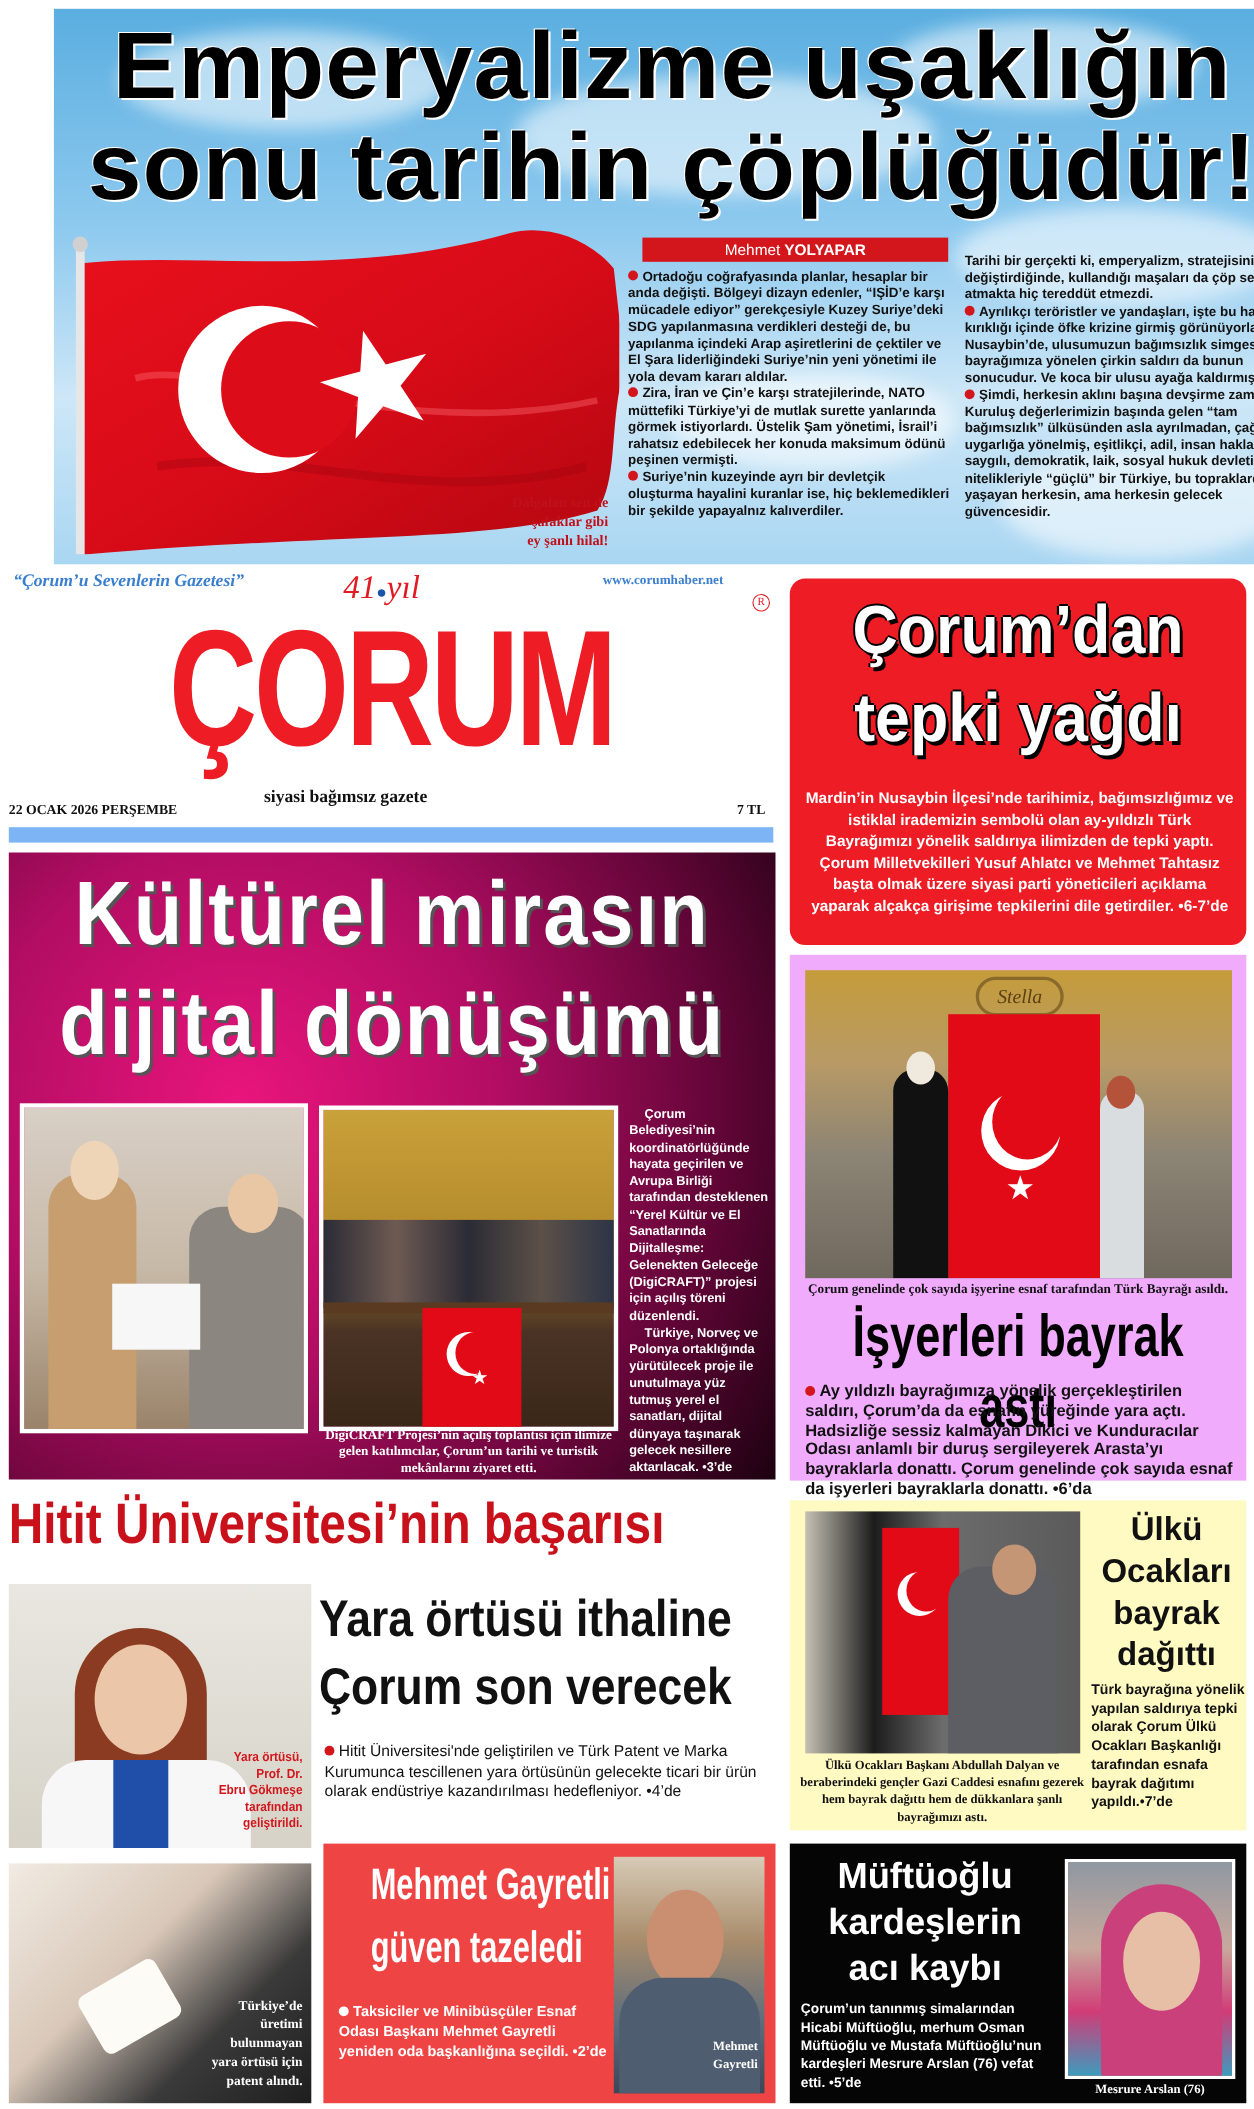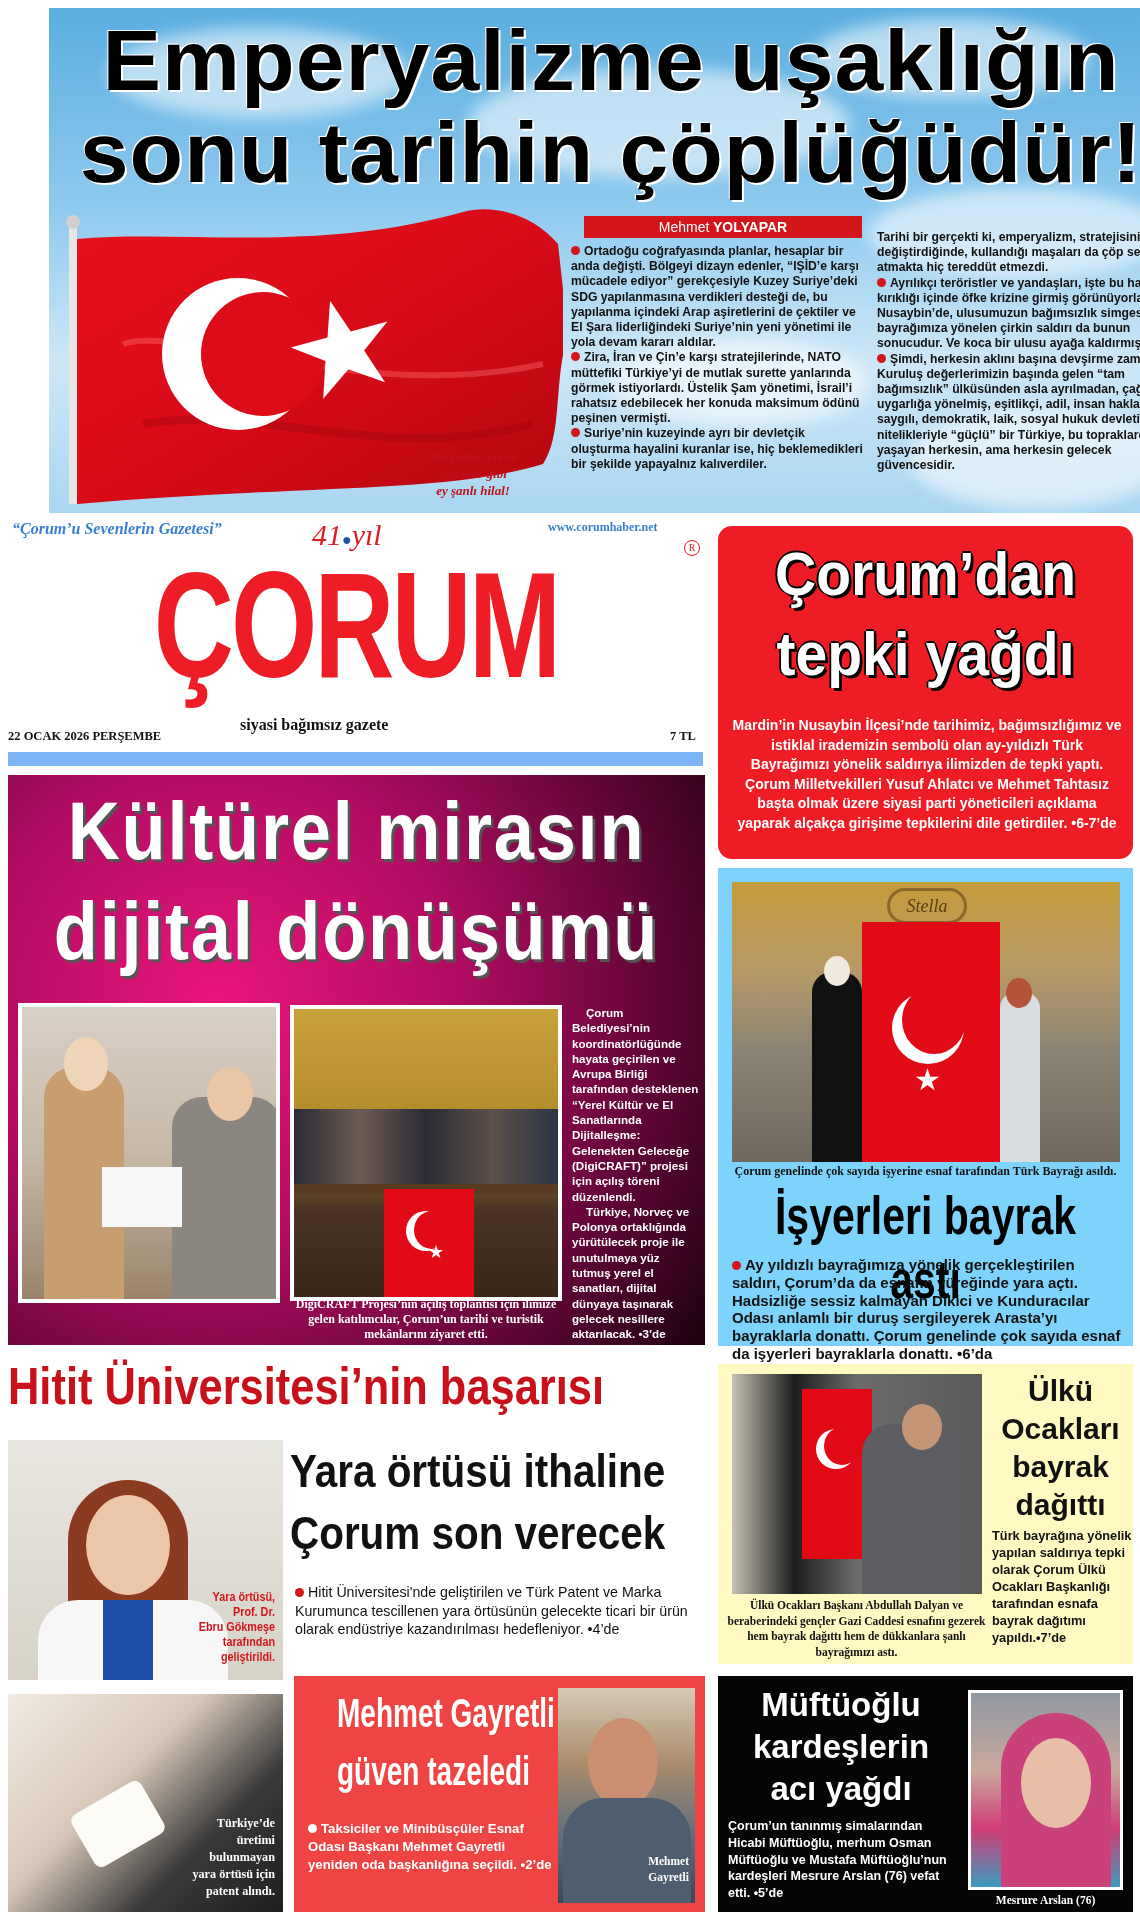--- a/index.html
+++ b/index.html
@@ -4,21 +4,21 @@
 <style>
   * { box-sizing: border-box; margin: 0; padding: 0; }
   body { width: 1140px; height: 1917px; background: #fff; font-family: "Liberation Sans", sans-serif; position: relative; overflow: hidden; color: #111; }
   .abs { position: absolute; }
 
   
   #top-banner { left: 8px; top: 8px; width: 1124px; height: 505px; background: linear-gradient(180deg, #5aaee0 0%, #8fcaef 40%, #cde7f7 70%, #a9d6f2 100%); overflow: hidden; margin-left: 41px; }
   .cloud { position: absolute; background: rgba(255,255,255,0.55); border-radius: 50%; filter: blur(8px); }
   #main-headline { position: absolute; left: 0; top: 6px; width: 1124px; text-align: center; font-family: "Liberation Sans", sans-serif; font-weight: 900; font-size: 86px; line-height: 92px; letter-spacing: 1px; color: #000; text-shadow: 2px 2px 0 #fff, -1px -1px 0 #fff; transform: scaleX(1.02); }
   #flag-big { position: absolute; left: 14px; top: 196px; width: 500px; height: 300px; }
-  #flag-caption { position: absolute; left: 354px; top: 440px; width: 140px; text-align: center; font-family: "Liberation Serif", serif; font-style: italic; font-weight: bold; color: #c0111a; font-size: 13px; line-height: 17px; }
+  #flag-caption { position: absolute; left: 364px; top: 440px; width: 140px; text-align: right; font-family: "Liberation Serif", serif; font-weight: bold; color: #c0111a; font-size: 13px; line-height: 17px; }
   #author-bar { position: absolute; left: 535px; top: 208px; width: 278px; height: 22px; background: #d3161c; color: #fff; font-weight: bold; font-size: 14px; text-align: center; line-height: 22px; }
   .col-text { position: absolute; font-size: 12.2px; line-height: 15.2px; font-weight: bold; color: #111; }
   .bullet { display: inline-block; width: 9px; height: 9px; background: #d3161c; border-radius: 50%; margin-right: 4px; vertical-align: 0px; }
   #col-left { left: 522px; top: 236px; width: 295px; }
   #col-right { left: 828px; top: 222px; width: 300px; }
 
   
   #slogan { left: 12px; top: 520px; font-family: "Liberation Serif", serif; font-style: italic; font-weight: bold; color: #3a7fcf; font-size: 16px; }
   #yil-badge { left: 312px; top: 518px; font-family: "Liberation Serif", serif; font-style: italic; color: #e01b23; font-size: 30px; }
   #yil-badge .o { color: #1c55a8; font-size: 16px; }
@@ -39,21 +39,21 @@
   
   #magenta-box { left: 8px; top: 775px; width: 697px; height: 570px; background: radial-gradient(circle at 30% 40%, #e9157c 0%, #b20d63 40%, #5e0535 75%, #1c0210 100%); }
   #magenta-title { position: absolute; left: 0; top: 6px; width: 100%; font-size: 82px; line-height: 100px; color: #fff; font-weight: 900; text-align: center; text-shadow: 3px 3px 0 #555; transform: scaleX(0.88); letter-spacing: 2px; }
   .photo { position: absolute; border: 4px solid #fff; overflow: hidden; }
   #photo-cert { left: 10px; top: 228px; width: 262px; height: 300px; background: linear-gradient(180deg, #d8cfc6 0%, #c7b9a7 50%, #9a836a 100%); }
   #photo-balcony { left: 282px; top: 230px; width: 272px; height: 296px; background: linear-gradient(180deg, #c9a13a 0%, #b38a2a 40%, #4a3324 70%, #3a2718 100%); }
   #magenta-body { position: absolute; left: 564px; top: 230px; width: 128px; color: #fff; font-weight: bold; font-size: 11.6px; line-height: 15.3px; }
   .cap-mag { position: absolute; color: #fff; font-family: "Liberation Serif", serif; font-weight: bold; font-size: 12px; line-height: 15px; text-align: center; }
 
   
-  #isyer-box { left: 718px; top: 868px; width: 415px; height: 478px; background: #7dd3fc; }
+  #isyer-box { left: 718px; top: 868px; width: 415px; height: 478px; background: #f0abfc; }
   #photo-stella { left: 14px; top: 14px; width: 388px; height: 280px; background: linear-gradient(180deg, #c59c3a 0%, #b89a66 30%, #8c8474 60%, #6f685e 100%); border: none; }
   #isyer-cap { position: absolute; left: 0; top: 296px; width: 100%; text-align: center; font-family: "Liberation Serif", serif; font-weight: bold; font-size: 12px; }
   #isyer-title { position: absolute; left: 0; top: 315px; width: 100%; text-align: center; font-weight: 900; font-size: 54px; line-height: 64px; color: #000; transform: scaleX(0.76); }
   #isyer-body { position: absolute; left: 14px; top: 388px; width: 390px; font-weight: bold; font-size: 15px; line-height: 17.8px; }
 
   
   #hitit-title { left: 8px; top: 1356px; width: 700px; font-weight: 900; color: #c8111b; font-size: 52px; line-height: 60px; transform: scaleX(0.835); transform-origin: left; white-space: nowrap; }
   #photo-prof { left: 8px; top: 1440px; width: 275px; height: 240px; background: linear-gradient(180deg, #e9e7e1 0%, #d6d2c7 100%); border: none; }
   #prof-cap { left: 190px; top: 1590px; width: 85px; text-align: right; color: #d3161c; font-weight: 900; font-size: 12px; line-height: 15px; transform: scaleX(0.9); transform-origin: right; }
   #yara-title { left: 290px; top: 1440px; width: 420px; font-size: 47px; line-height: 62px; font-weight: bold; transform: scaleX(0.86); transform-origin: left; white-space: nowrap; }
@@ -267,21 +267,21 @@
     <div>bayrak</div>
     <div>dağıttı</div>
   </div>
   <p id="ulku-body">Türk bayrağına yönelik yapılan saldırıya tepki olarak Çorum Ülkü Ocakları Başkanlığı tarafından esnafa bayrak dağıtımı yapıldı.•7’de</p>
 </section>
 
 <section id="muftu-box" class="abs">
   <div id="muftu-title">
     <div>Müftüoğlu</div>
     <div>kardeşlerin</div>
-    <div>acı yağdı</div>
+    <div>acı kaybı</div>
   </div>
   <p id="muftu-body">Çorum’un tanınmış simalarından Hicabi Müftüoğlu, merhum Osman Müftüoğlu ve Mustafa Müftüoğlu’nun kardeşleri Mesrure Arslan (76) vefat etti. •5’de</p>
   <div id="photo-muftu" class="abs photo">
     <div style="position:absolute;left:30px;top:20px;width:110px;height:180px;background:#c9407a;border-radius:55px 55px 10px 10px;"></div>
     <div style="position:absolute;left:50px;top:45px;width:70px;height:90px;background:#e6bfa6;border-radius:50%;"></div>
   </div>
   <div id="muftu-cap">Mesrure Arslan (76)</div>
 </section>
 
 </body></html>

